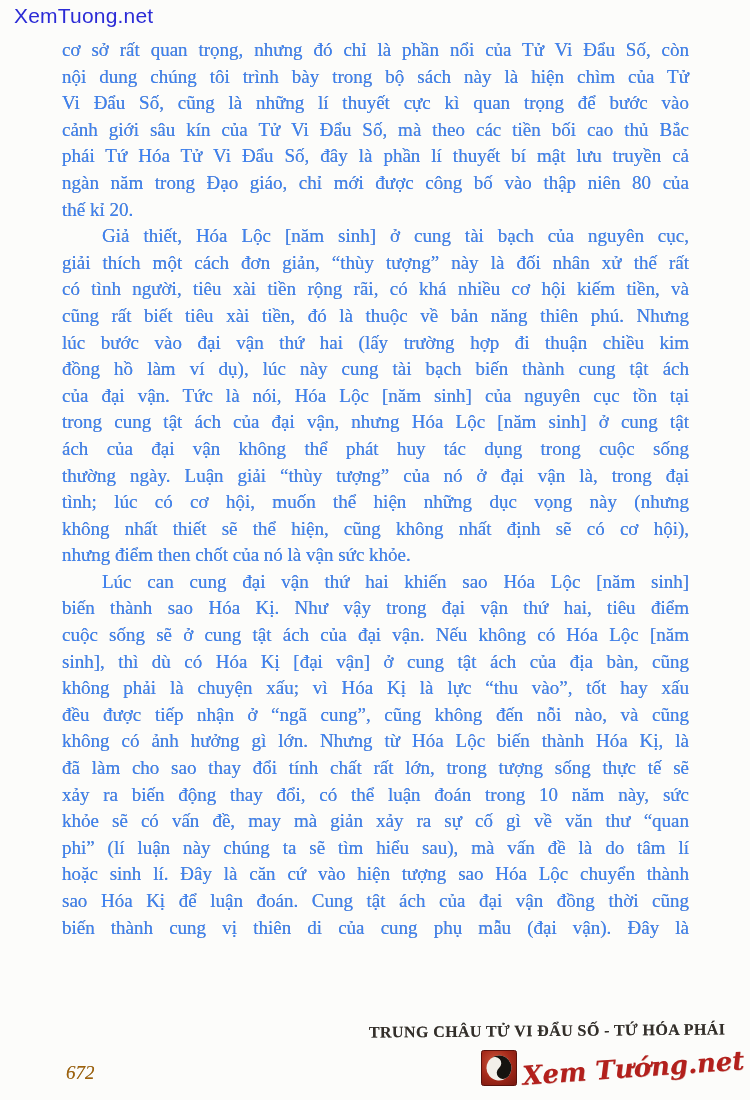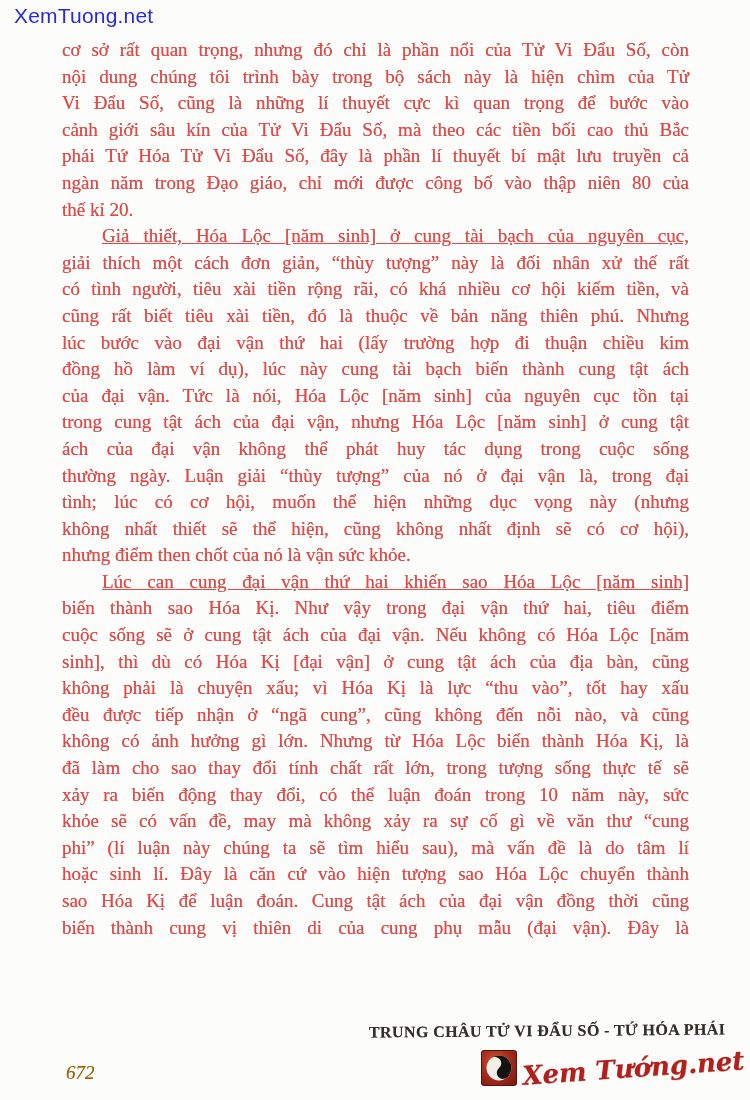--- a/index.html
+++ b/index.html
@@ -11,27 +11,27 @@
     font-family:"Liberation Serif","DejaVu Serif",serif;
   }
   .site-link{
     position:absolute;left:14px;top:4px;
     font-family:"Liberation Sans","DejaVu Sans",sans-serif;
     font-size:21px;color:#2b2bd6;letter-spacing:0.2px;
     cursor:pointer;
   }
   .text-block{
     position:absolute;left:62px;top:37px;width:627px;
-    font-size:19px;line-height:26.6px;color:#ef4444;
+    font-size:19px;line-height:26.6px;color:#3b82f6;
     text-shadow:0 0 0.5px rgba(55,48,40,.55);
   }
   .para{margin:0;}
   .line{text-align:justify;text-align-last:justify;}
   .line.last{text-align-last:left;}
-  .line.indent{text-indent:40px;text-decoration:underline;}
+  .line.indent{text-indent:40px;}
   .page-number{
     position:absolute;left:66px;top:1026px;
     font-style:italic;font-size:19px;color:#a16207;
     text-shadow:0 0 0.5px rgba(60,55,48,.5);
     margin-top:36px;
   }
   .book-title{
     position:absolute;right:25px;top:1022px;
     font-weight:bold;font-size:16px;color:#332f2a;
     letter-spacing:0.4px;
@@ -87,21 +87,21 @@
       <div class="para">
         <div class="line indent">Lúc can cung đại vận thứ hai khiến sao Hóa Lộc [năm sinh]</div>
         <div class="line">biến thành sao Hóa Kị. Như vậy trong đại vận thứ hai, tiêu điểm</div>
         <div class="line">cuộc sống sẽ ở cung tật ách của đại vận. Nếu không có Hóa Lộc [năm</div>
         <div class="line">sinh], thì dù có Hóa Kị [đại vận] ở cung tật ách của địa bàn, cũng</div>
         <div class="line">không phải là chuyện xấu; vì Hóa Kị là lực “thu vào”, tốt hay xấu</div>
         <div class="line">đều được tiếp nhận ở “ngã cung”, cũng không đến nỗi nào, và cũng</div>
         <div class="line">không có ảnh hưởng gì lớn. Nhưng từ Hóa Lộc biến thành Hóa Kị, là</div>
         <div class="line">đã làm cho sao thay đổi tính chất rất lớn, trong tượng sống thực tế sẽ</div>
         <div class="line">xảy ra biến động thay đổi, có thể luận đoán trong 10 năm này, sức</div>
-        <div class="line">khỏe sẽ có vấn đề, may mà không xảy ra sự cố gì về văn thư “cung</div>
+        <div class="line">khỏe sẽ có vấn đề, may mà giản xảy ra sự cố gì về văn thư “quan</div>
         <div class="line">phi” (lí luận này chúng ta sẽ tìm hiểu sau), mà vấn đề là do tâm lí</div>
         <div class="line">hoặc sinh lí. Đây là căn cứ vào hiện tượng sao Hóa Lộc chuyển thành</div>
         <div class="line">sao Hóa Kị để luận đoán. Cung tật ách của đại vận đồng thời cũng</div>
         <div class="line">biến thành cung vị thiên di của cung phụ mẫu (đại vận). Đây là</div>
       </div>
     </div>
 
   <div class="page-number">672</div>
 
   <div class="book-title">TRUNG CHÂU TỬ VI ĐẨU SỐ - TỨ HÓA PHÁI</div>

